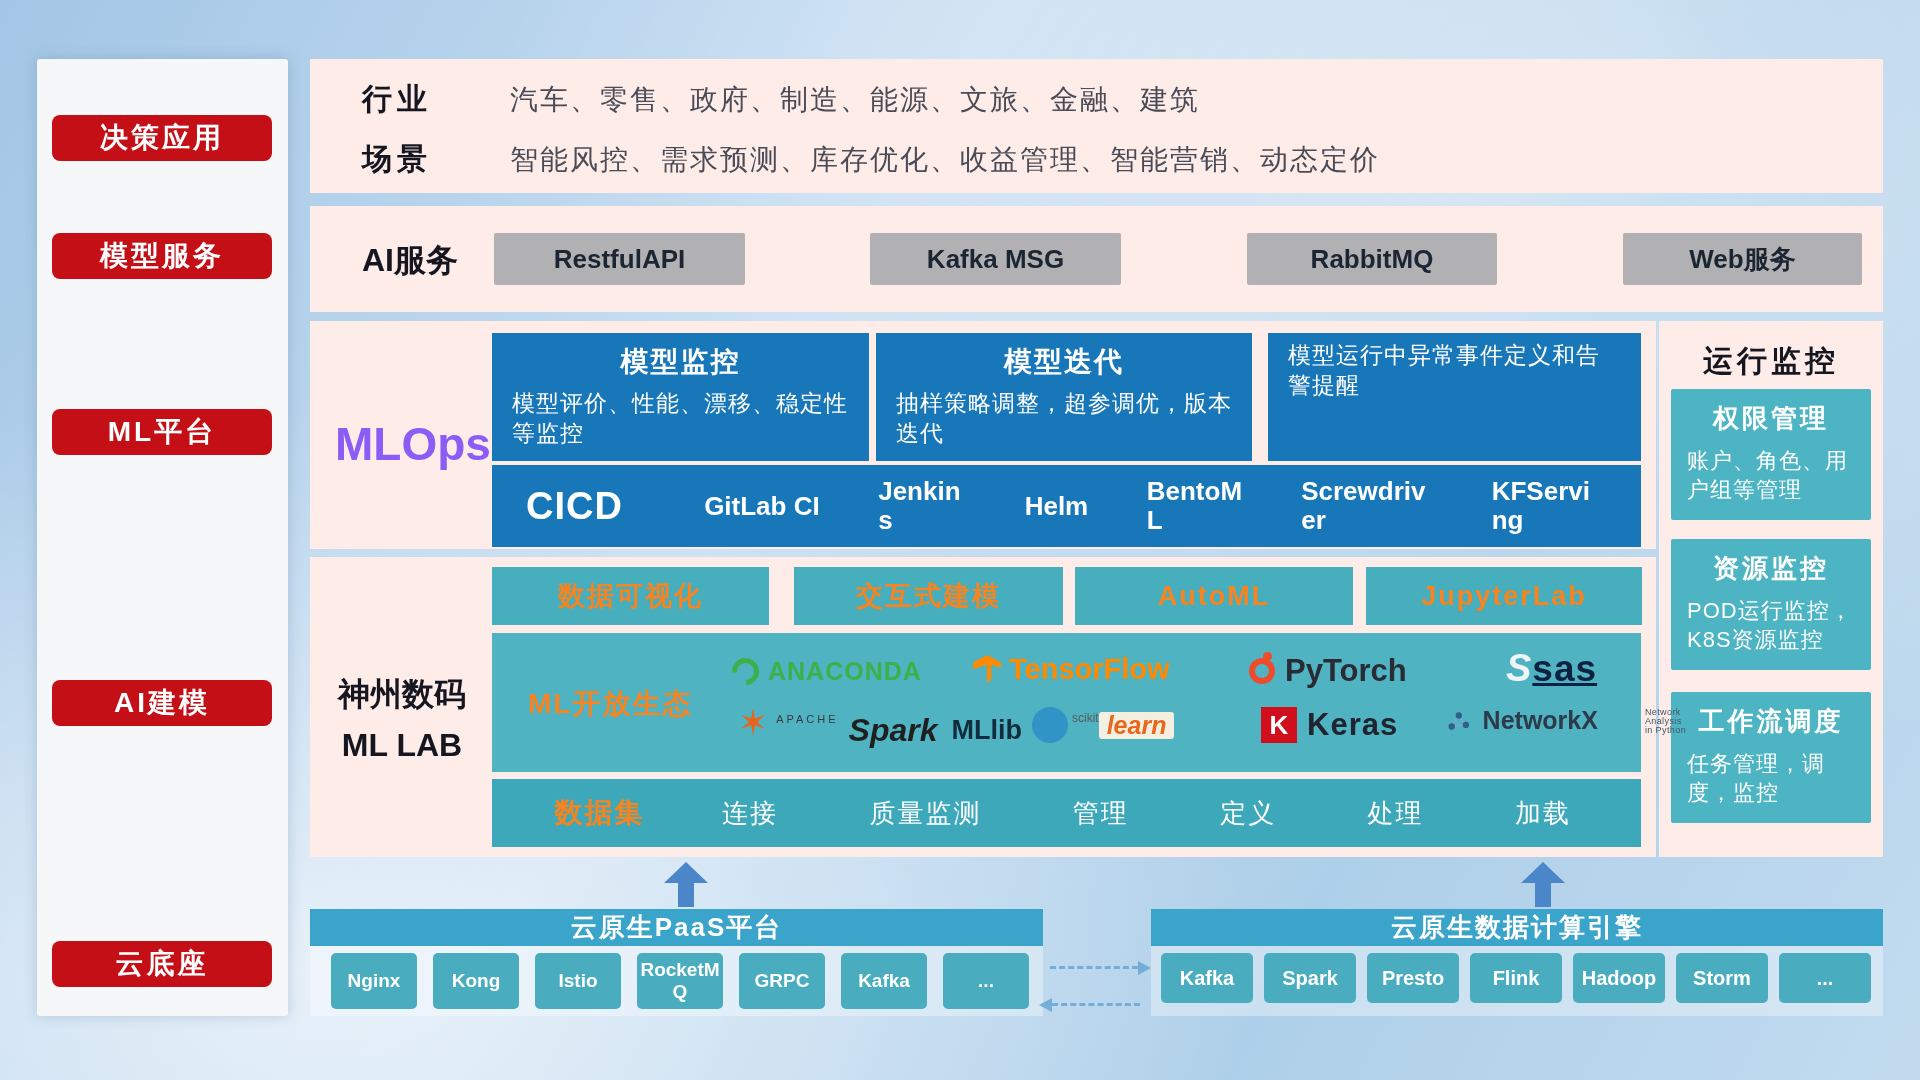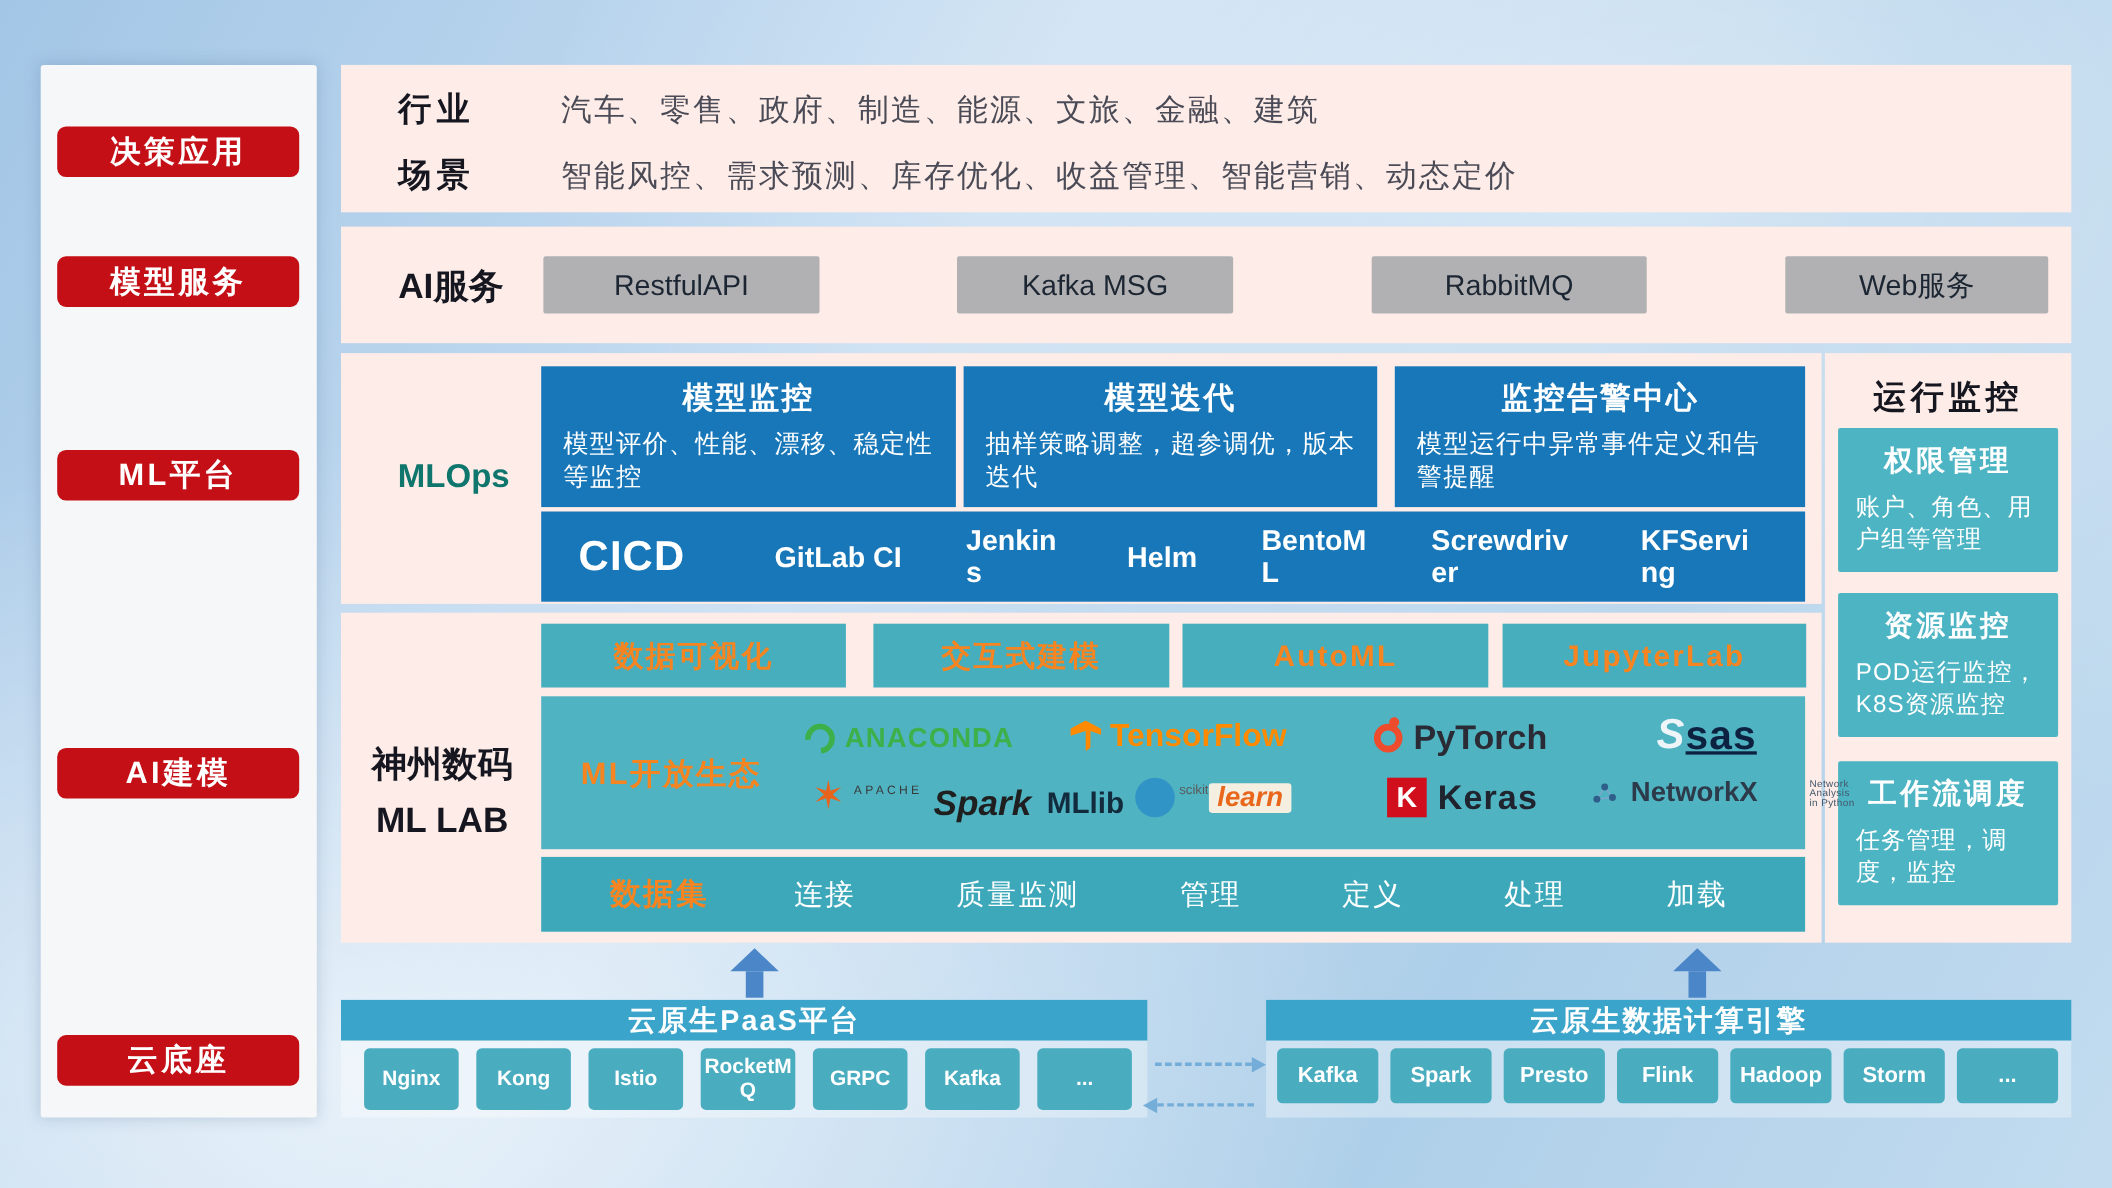--- a/index.html
+++ b/index.html
@@ -23,24 +23,24 @@
   #panel-aiservice { left:310px; top:206px; width:1573px; height:106px; }
   #panel-mlops { left:310px; top:321px; width:1346px; height:228px; }
   #panel-mllab { left:310px; top:557px; width:1346px; height:300px; }
   #panel-monitor { left:1659px; top:321px; width:224px; height:536px; }
   
   .ind-label { position:absolute; left:52px; font-size:30px; font-weight:bold; letter-spacing:5px; color:#15161f; }
   .ind-text { position:absolute; left:200px; font-size:28px; color:#4b4b57; letter-spacing:2px; }
   
   .ais-label { position:absolute; left:52px; top:33px; font-size:32px; font-weight:bold; color:#15161f; }
   .gray-btn { position:absolute; top:27px; height:52px; background:#b1b1b3; color:#1c2633;
-    font-size:26px; font-weight:normal; display:flex; align-items:center; justify-content:center; border-radius:2px; }
+    font-size:26px; font-weight:bold; display:flex; align-items:center; justify-content:center; border-radius:2px; }
   
   .mlops-label { position:absolute; left:25px; top:96px; width:155px; text-align:center;
-    font-size:30px; font-weight:bold; color:#0f766e; }
+    font-size:46px; font-weight:bold; color:#8b5cf6; }
   .ml-card { position:absolute; top:12px; height:128px; background:#1877b8; color:#fff; }
   .ml-card .t { text-align:center; font-size:28px; font-weight:bold; margin-top:10px; letter-spacing:2px; }
   .ml-card .d { font-size:23px; line-height:1.3; margin:8px 20px 0; letter-spacing:1px; }
   .cicd-bar { position:absolute; left:182px; top:144px; width:1149px; height:82px; background:#1877b8;
     display:flex; align-items:center; color:#fff; }
   .cicd-label { font-size:38px; font-weight:bold; margin-left:34px; letter-spacing:1px; }
   .cicd-items { flex:1; display:flex; align-items:center; justify-content:space-around; margin:0 14px 0 52px; }
   .cicd-item { font-size:26px; font-weight:bold; line-height:1.1; }
   .cicd-wrap { overflow-wrap:anywhere; }
   
@@ -138,21 +138,20 @@
     <div class="mlops-label">MLOps</div>
     <div class="ml-card" style="left:182px;width:377px">
       <div class="t">模型监控</div>
       <div class="d">模型评价、性能、漂移、稳定性等监控</div>
     </div>
     <div class="ml-card" style="left:566px;width:376px">
       <div class="t">模型迭代</div>
       <div class="d">抽样策略调整，超参调优，版本迭代</div>
     </div>
     <div class="ml-card" style="left:958px;width:373px">
-      <div class="t">监控告警中心</div>
       <div class="d">模型运行中异常事件定义和告警提醒</div>
     </div>
     <div class="cicd-bar">
       <div class="cicd-label">CICD</div>
       <div class="cicd-items">
         <div class="cicd-item">GitLab CI</div>
         <div class="cicd-item cicd-wrap" style="width:88px">Jenkins</div>
         <div class="cicd-item">Helm</div>
         <div class="cicd-item cicd-wrap" style="width:96px">BentoML</div>
         <div class="cicd-item cicd-wrap" style="width:132px">Screwdriver</div>

